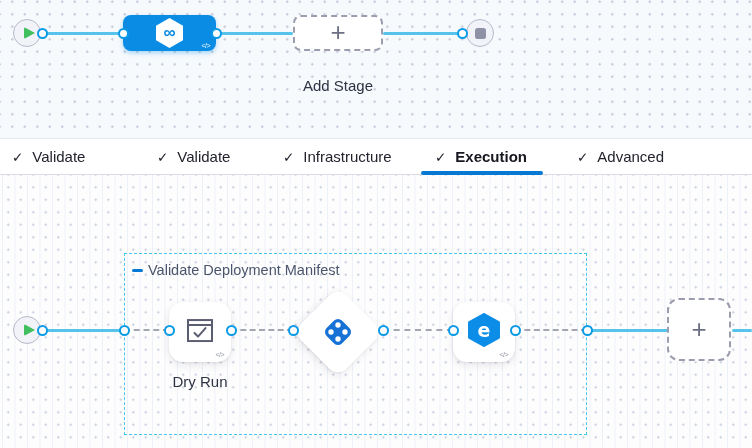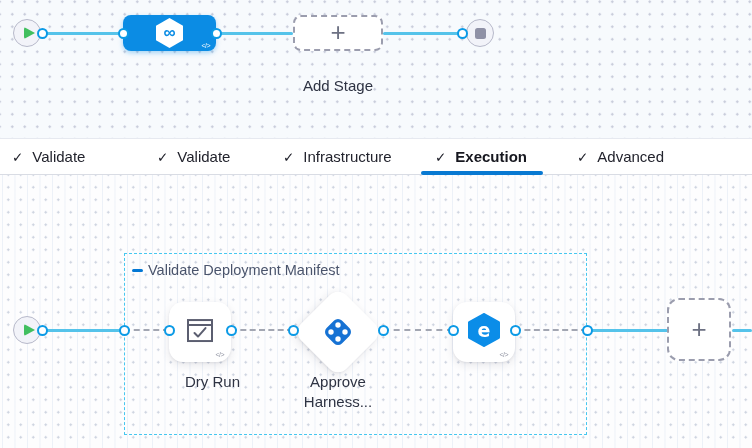--- a/index.html
+++ b/index.html
@@ -191,31 +191,30 @@
   <div class="port" style="left:581.5px;top:149.5px;"></div>
 
   <div class="step-node" style="left:169px;top:127px;">
     <svg class="step-icon" width="27" height="24" viewBox="0 0 27 24">
       <rect x="1.5" y="1.5" width="24" height="21" fill="none" stroke="#5b5e70" stroke-width="2"></rect>
       <line x1="1.5" y1="6.5" x2="25.5" y2="6.5" stroke="#5b5e70" stroke-width="2"></line>
       <polyline points="8,14.5 11.5,18 19,9.5" fill="none" stroke="#5b5e70" stroke-width="2" stroke-linecap="round" stroke-linejoin="round"></polyline>
     </svg>
     <div class="code-badge gray">&lt;/&gt;</div>
   </div>
-  <div class="node-label" style="left:160px;top:197px;width:80px;text-align:right;">Dry Run</div>
+  <div class="node-label" style="left:160px;top:197px;width:80px;">Dry Run</div>
 
   <div class="diamond"></div>
   <svg class="diamond-icon" viewBox="0 0 34 34">
     <rect x="6.2" y="6.2" width="21.6" height="21.6" rx="5.5" fill="#1672d4" transform="rotate(45 17 17)"></rect>
     <circle cx="17" cy="10" r="2.7" fill="#fff"></circle>
     <circle cx="17" cy="24" r="2.7" fill="#fff"></circle>
     <circle cx="10" cy="17" r="2.7" fill="#fff"></circle>
     <circle cx="24" cy="17" r="2.7" fill="#fff"></circle>
   </svg>
-  <div class="node-label" style="left:298px;top:197px;width:80px;">Approve Harness...</div>
 
   <div class="step-node" style="left:453px;top:127px;">
     <svg class="step-icon" width="36" height="34" viewBox="0 0 36 34">
       <polygon points="18,1.5 32.5,9.5 32.5,24.5 18,32.5 3.5,24.5 3.5,9.5" fill="#0b8de8" stroke="#0b8de8" stroke-width="3" stroke-linejoin="round"></polygon>
       <text x="18" y="24" text-anchor="middle" font-size="19" font-weight="bold" fill="#ffffff" font-family="DejaVu Sans, Liberation Sans, sans-serif">e</text>
     </svg>
     <div class="code-badge gray">&lt;/&gt;</div>
   </div>
 
   <div class="add-node" style="left:667px;top:123px;width:64px;height:63px;border-radius:12px;">

